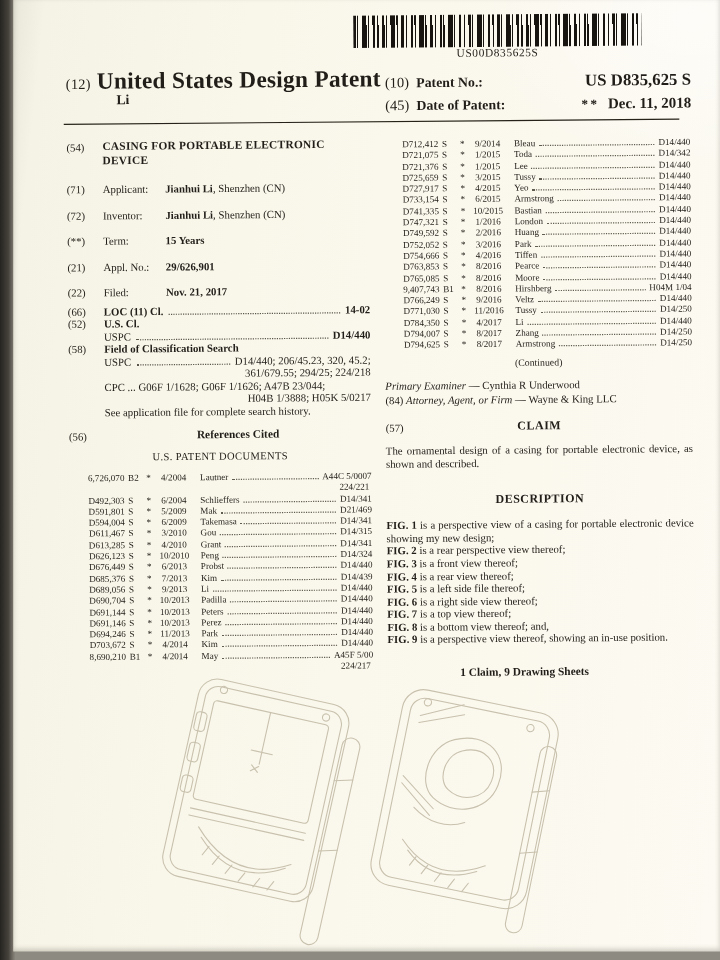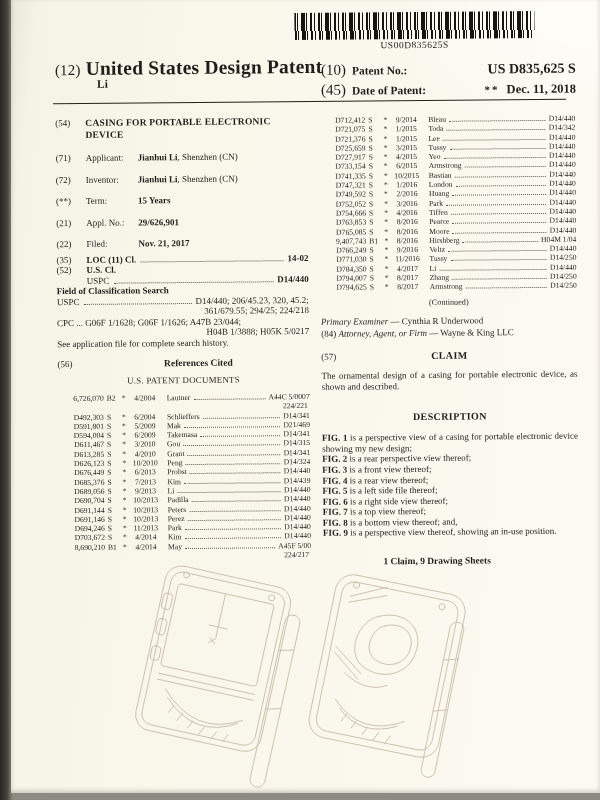--- a/index.html
+++ b/index.html
@@ -26,21 +26,21 @@
       #17140f 0 2px, transparent 2px 3px,
       #17140f 3px 4px, transparent 4px 7px,
       #17140f 7px 11px, transparent 11px 12px,
       #17140f 12px 13px, transparent 13px 16px,
       #17140f 16px 18px, transparent 18px 20px,
       #17140f 20px 21px, transparent 21px 24px);
   }
   .barcode-label{position:absolute;left:286px;top:41px;width:240px;text-align:center;font-size:9.5px;letter-spacing:.5px;}
 
   
-  .hdr-num{font-size:15px;}
+  .hdr-num{font-size:12px;}
   .hdr-left{position:absolute;left:46px;top:56px;}
   .hdr-title{font-size:19.5px;font-weight:bold;letter-spacing:.2px;}
   .hdr-title .hdr-num{font-weight:normal;margin-right:5px;}
   .hdr-inventor{font-size:11.5px;font-weight:bold;margin-left:42px;margin-top:-2px;}
   .hdr-right{position:absolute;left:312px;top:62px;width:255px;}
   .hdr-row{display:flex;align-items:baseline;margin-bottom:3px;}
   .hdr-row .hdr-num{margin-right:6px;text-align:right;}
   .hdr-label{font-size:11.5px;font-weight:bold;text-align:center;}
   .hdr-val{margin-left:auto;font-weight:bold;font-size:14px;white-space:nowrap;}
   .hdr-val2{margin-left:auto;font-weight:bold;font-size:12.5px;white-space:nowrap;}
@@ -150,39 +150,40 @@
       <span class="lab">Appl. No.:</span>
       <span class="b">29/626,901</span>
     </div>
     <div class="inforow" style="margin-bottom:5px">
       <span class="n">(22)</span>
       <span class="lab">Filed:</span>
       <span class="b">Nov. 21, 2017</span>
     </div>
 
     <div class="sec">
-      <span class="n">(35)</span>
+      <span class="n">(66)</span>
       <span class="body cls-line">
             <span class="b">LOC (11) Cl.</span>
             <span class="leader"></span>
             <span class="b">14-02</span>
           </span>
     </div>
     <div class="sec">
       <span class="n">(52)</span>
       <span class="body">
         <div class="b">U.S. Cl.</div>
         <div class="cls-line">
               <span>USPC</span>
               <span class="leader"></span>
               <span class="b">D14/440</span>
             </div>
       </span>
     </div>
     <div class="sec">
+      <span class="n">(58)</span>
       <span class="body">
         <div class="b">Field of Classification Search</div>
         <div class="cls-line">
               <span>USPC</span>
               <span class="leader"></span>
               <span>D14/440; 206/45.23, 320, 45.2;</span>
             </div>
         <div class="right-align">361/679.55; 294/25; 224/218</div>
         <div><span>CPC ...</span> <span>G06F 1/1628; G06F 1/1626; A47B 23/044;</span></div>
         <div class="right-align">H04B 1/3888; H05K 5/0217</div>

